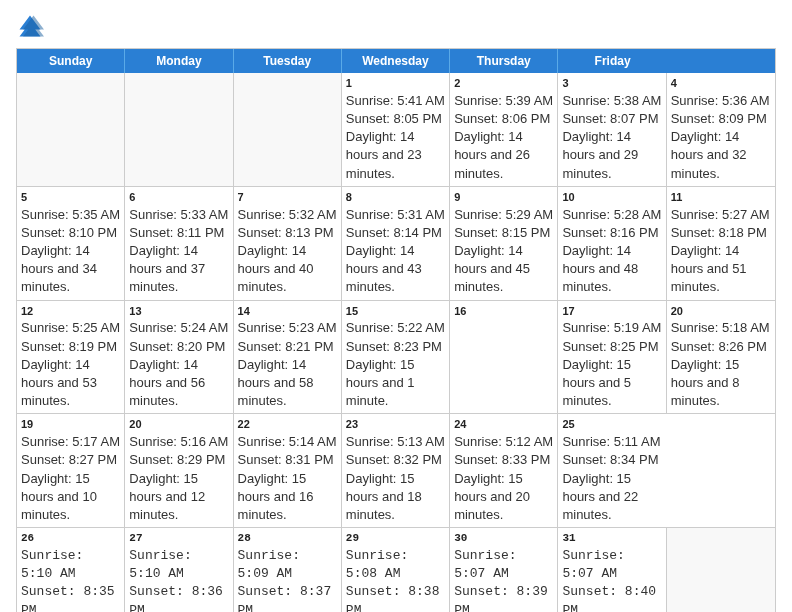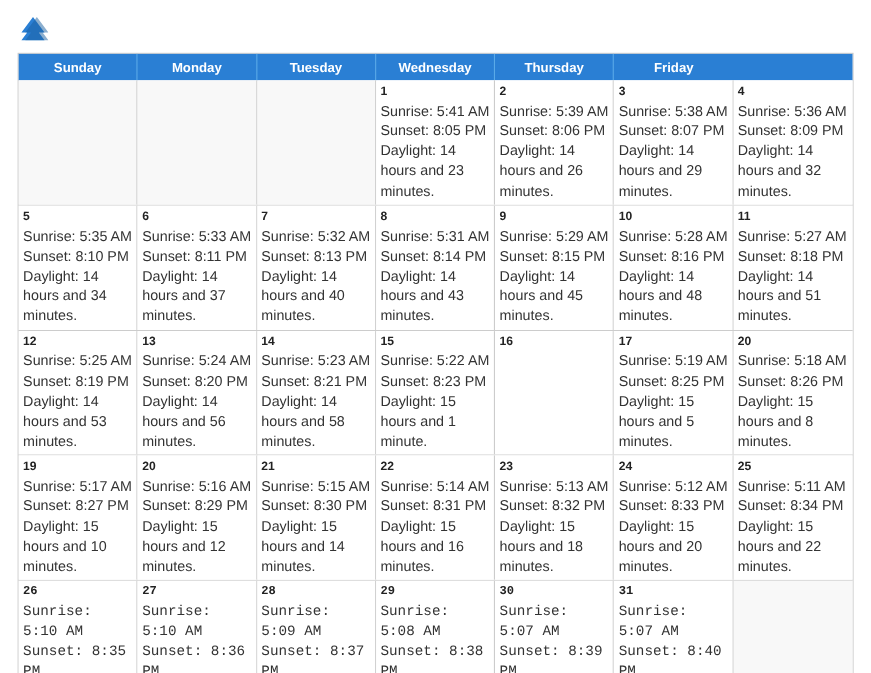--- a/index.html
+++ b/index.html
@@ -230,24 +230,20 @@
         <div class="cal-row">
           <div class="cal-cell">
             <span class="day-num">19</span>
             <div class="cell-text">Sunrise: 5:17 AM<br>Sunset: 8:27 PM<br>Daylight: 15 hours and 10 minutes.</div>
           </div>
           <div class="cal-cell">
             <span class="day-num">20</span>
             <div class="cell-text">Sunrise: 5:16 AM<br>Sunset: 8:29 PM<br>Daylight: 15 hours and 12 minutes.</div>
           </div>
           <div class="cal-cell">
-            <span class="day-num">21</span>
-            <div class="cell-text">Sunrise: 5:15 AM<br>Sunset: 8:30 PM<br>Daylight: 15 hours and 14 minutes.</div>
-          </div>
-          <div class="cal-cell">
             <span class="day-num">22</span>
             <div class="cell-text">Sunrise: 5:14 AM<br>Sunset: 8:31 PM<br>Daylight: 15 hours and 16 minutes.</div>
           </div>
           <div class="cal-cell">
             <span class="day-num">23</span>
             <div class="cell-text">Sunrise: 5:13 AM<br>Sunset: 8:32 PM<br>Daylight: 15 hours and 18 minutes.</div>
           </div>
           <div class="cal-cell">
             <span class="day-num">24</span>
             <div class="cell-text">Sunrise: 5:12 AM<br>Sunset: 8:33 PM<br>Daylight: 15 hours and 20 minutes.</div>

